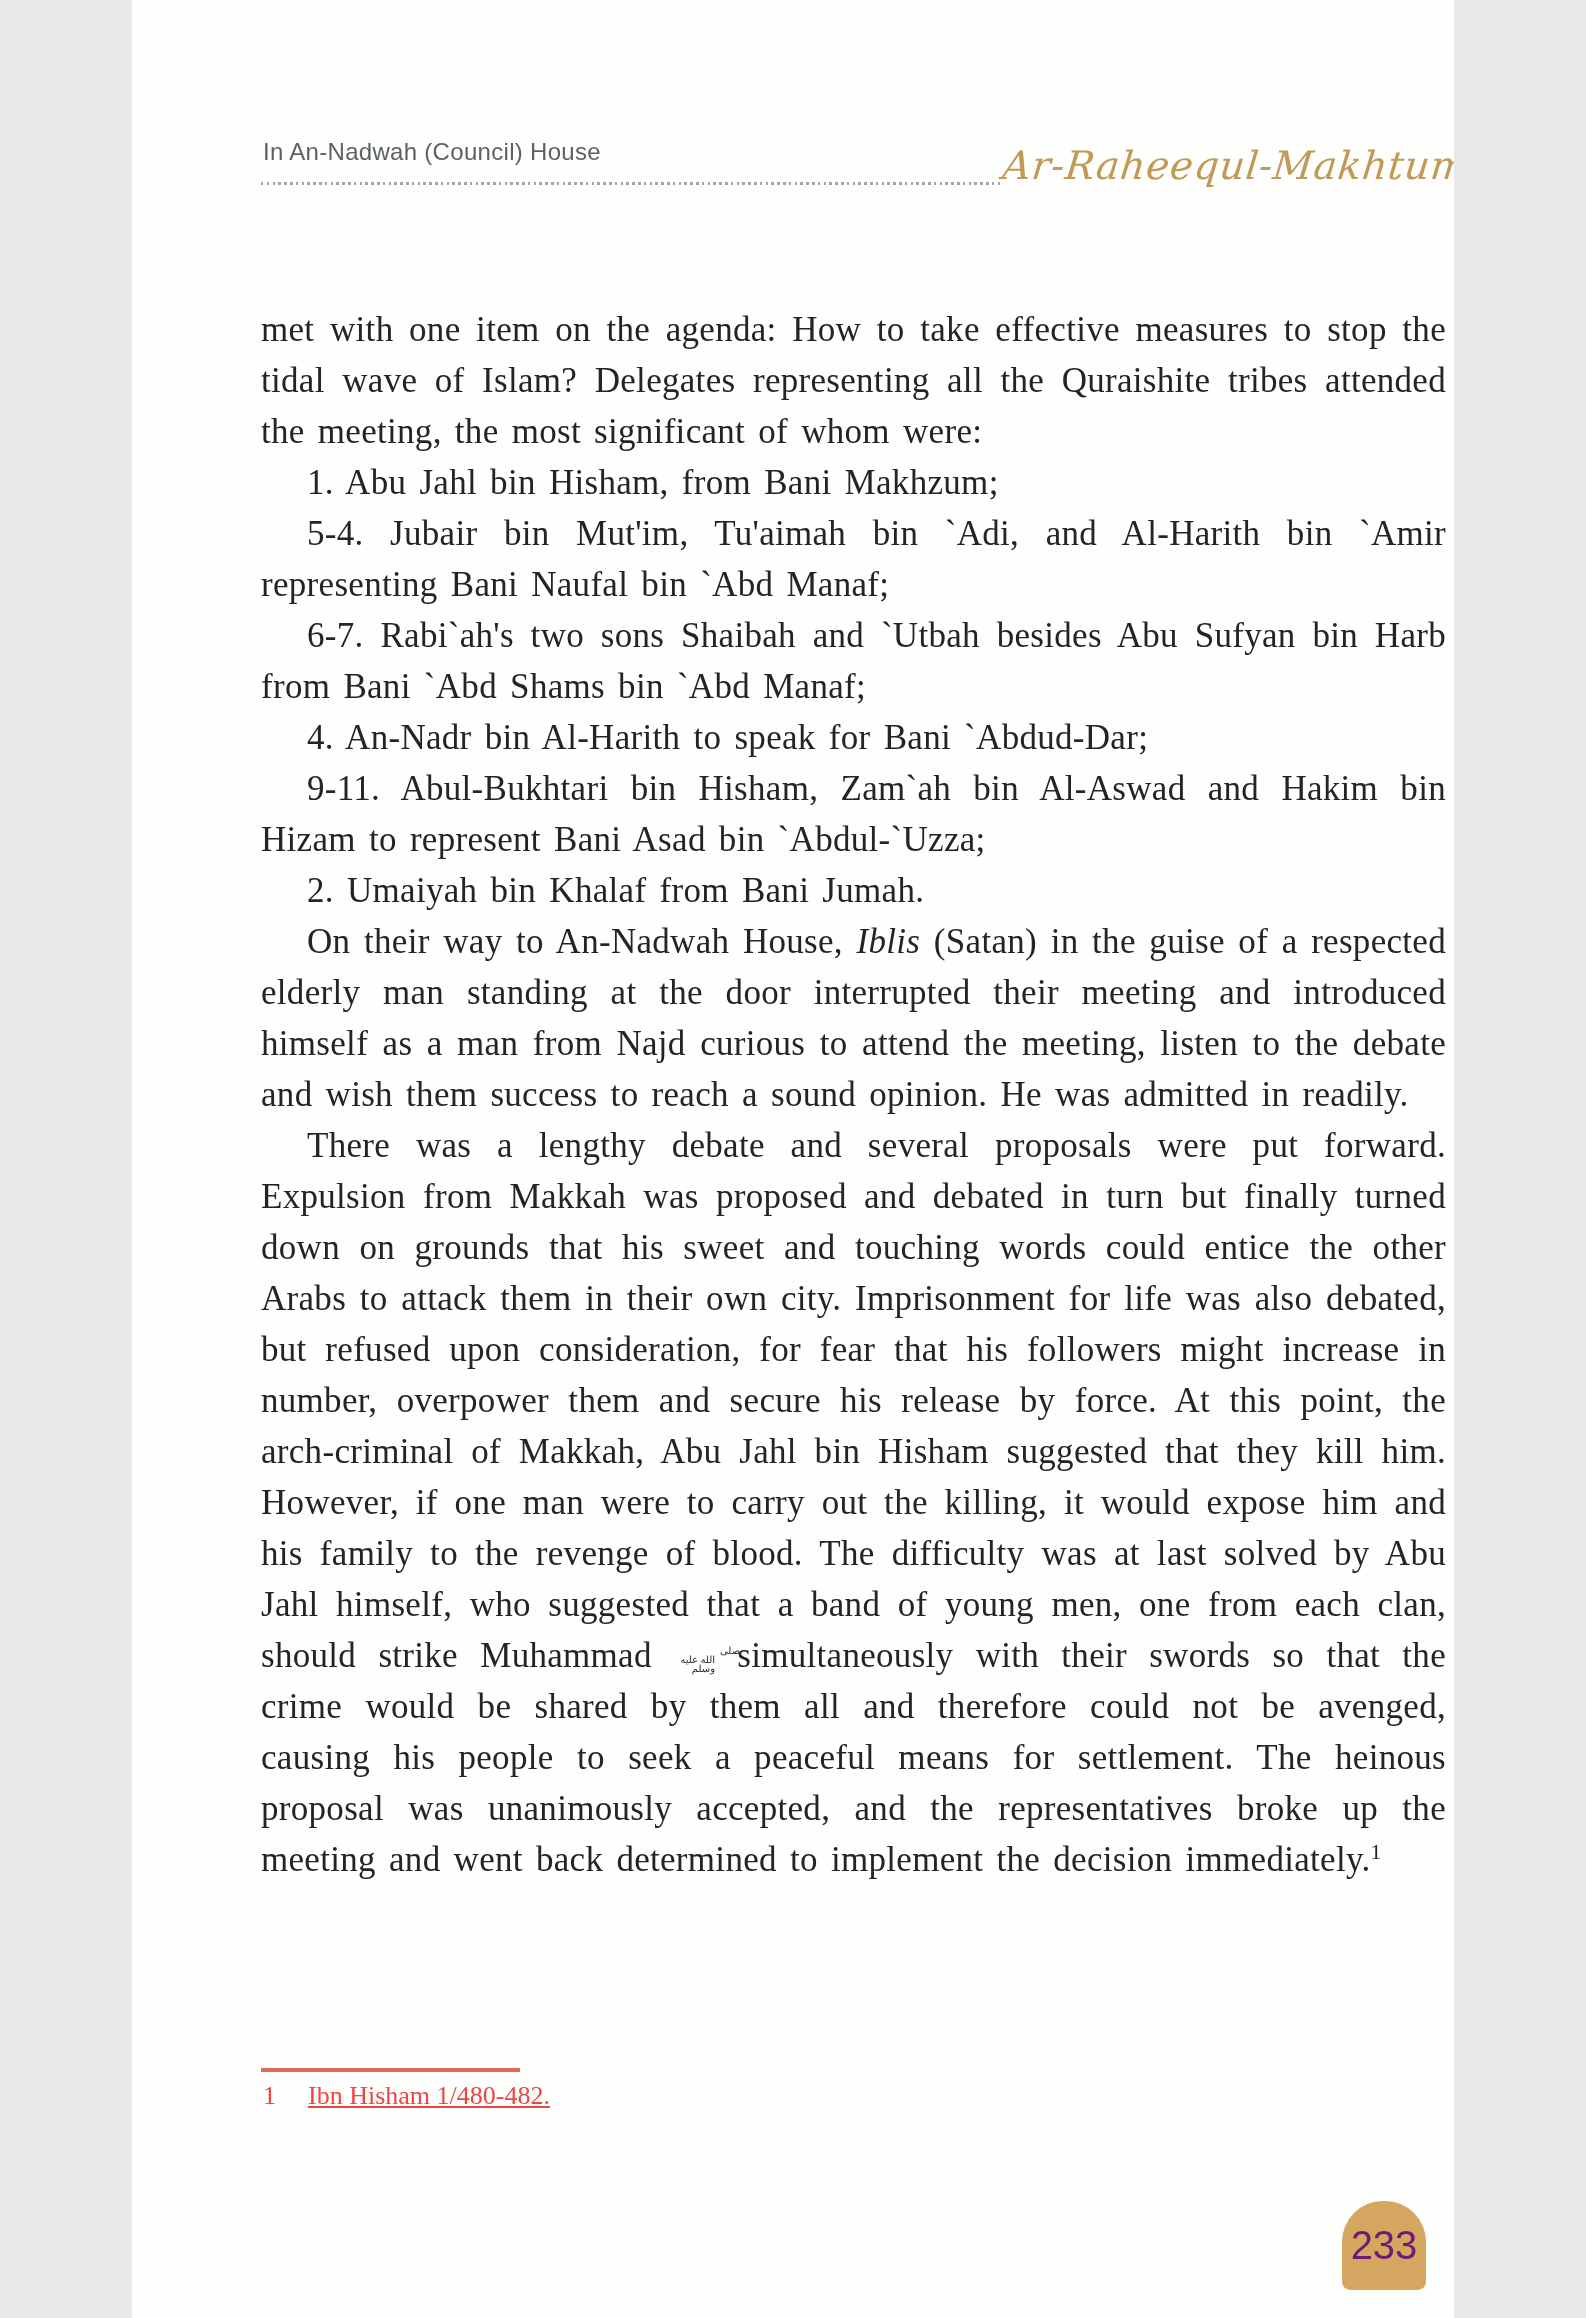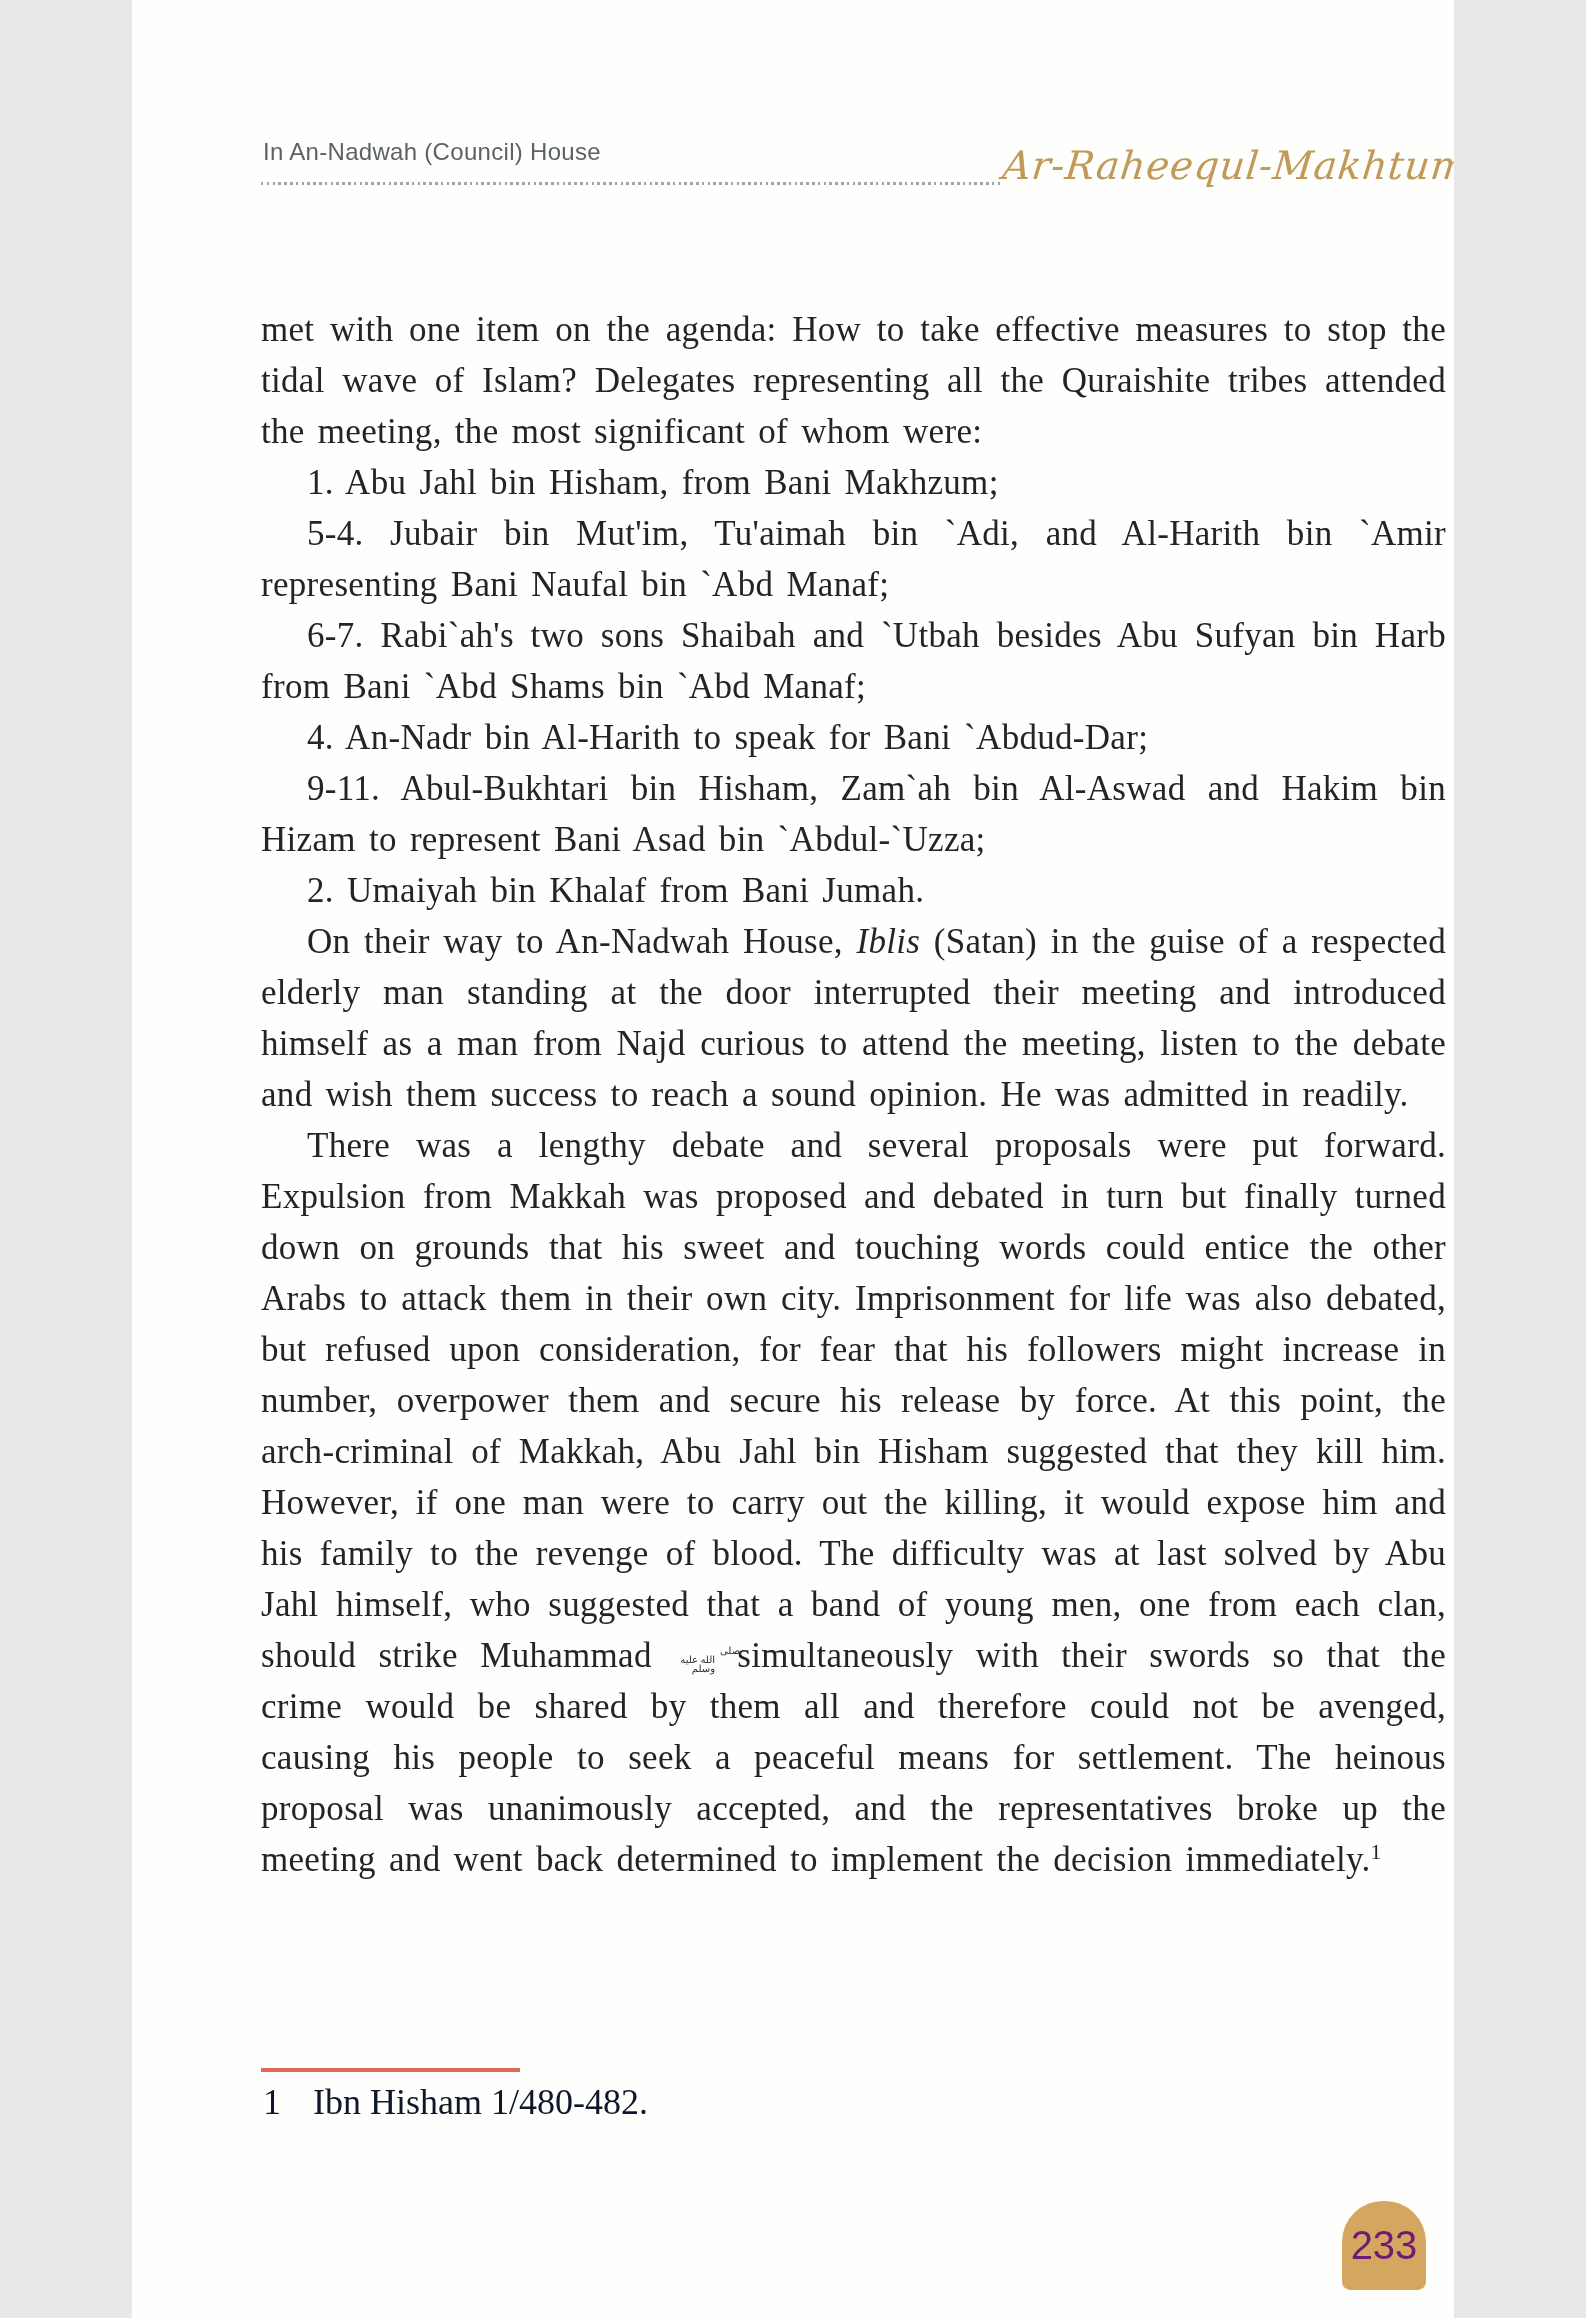--- a/index.html
+++ b/index.html
@@ -57,21 +57,21 @@
     text-align:right; vertical-align:-5px; color:#2a2a2a;
   }
 
   
   .footnote-rule {
     position:absolute; left:129px; top:2068px;
     width:259px; height:4.1px; background:#e0695a;
   }
   .footnote {
     position:absolute; left:131px; top:2081px;
-    font-size:36px; color:#0f172a;
+    font-size:26px; color:#ef4444;text-decoration:underline;
   }
   .footnote .fn-marker { display:inline-block; margin-right:32px; }
 
   
   .side-tab {
     position:absolute; left:1461px; top:994px;
     width:82px; height:358px;
     background:#d9b269;
     border-radius:25px 0 0 25px;
     display:flex; align-items:center; justify-content:center;

